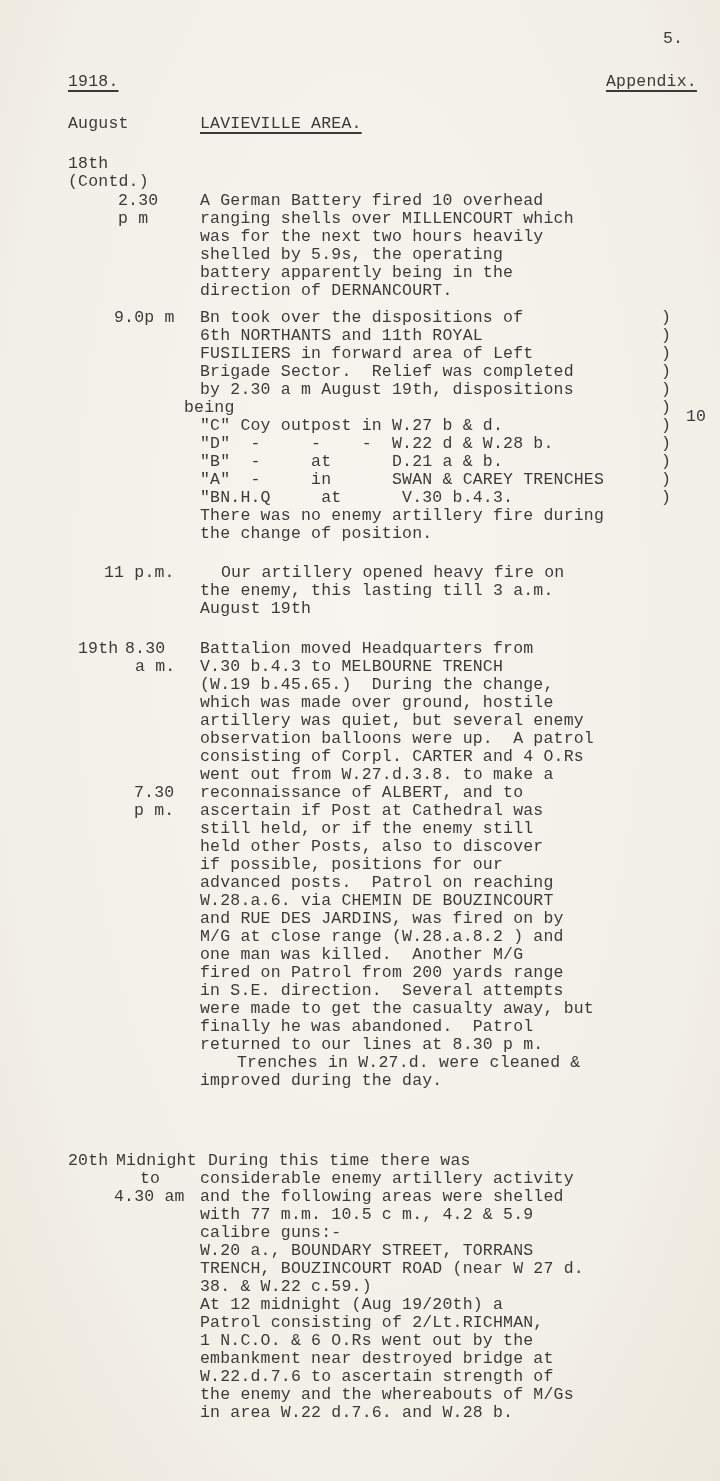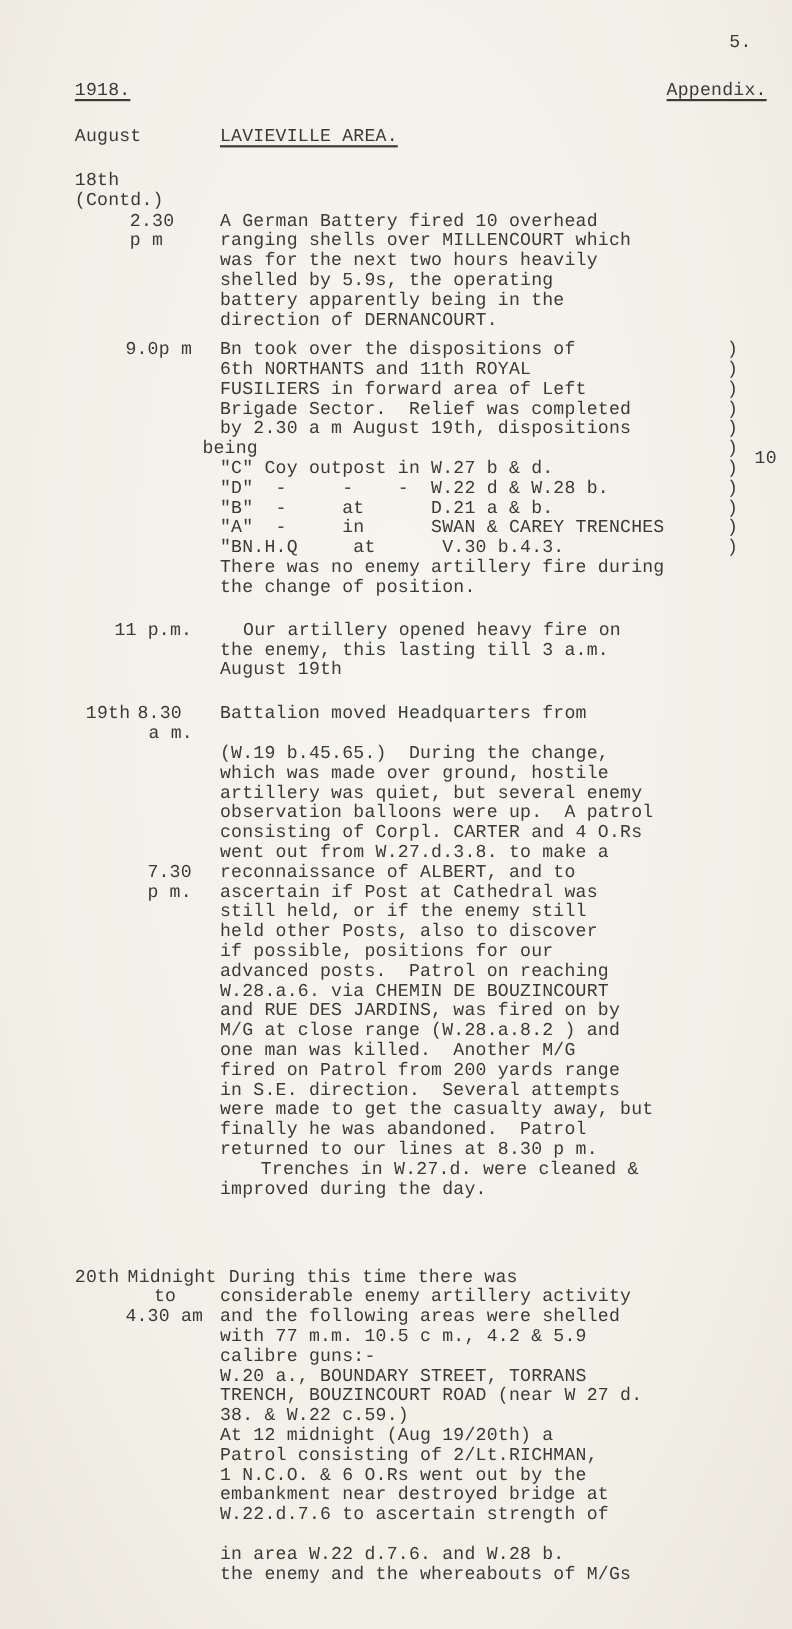--- a/index.html
+++ b/index.html
@@ -74,20 +74,21 @@
 
   <div class="abs" style="left:104px; top:564px;">11 p.m.</div>
   <div class="line" style="left:200px; top:564px;margin-left:21px;">Our artillery opened heavy fire on</div>
   <div class="line" style="left:200px; top:582px;">the enemy, this lasting till 3 a.m.</div>
   <div class="line" style="left:200px; top:600px;">August 19th</div>
 
   <div class="abs" style="left:78px; top:640px;">19th</div>
   <div class="abs" style="left:125px; top:640px;">8.30</div>
   <div class="abs" style="left:135px; top:658px;">a m.</div>
   <div class="line" style="left:200px; top:640px;">Battalion moved Headquarters from</div>
+  <div class="line" style="left:200px; top:658px;">V.30 b.4.3 to MELBOURNE TRENCH</div>
   <div class="line" style="left:200px; top:676px;">(W.19 b.45.65.)  During the change,</div>
   <div class="line" style="left:200px; top:694px;">which was made over ground, hostile</div>
   <div class="line" style="left:200px; top:712px;">artillery was quiet, but several enemy</div>
   <div class="line" style="left:200px; top:730px;">observation balloons were up.  A patrol</div>
   <div class="line" style="left:200px; top:748px;">consisting of Corpl. CARTER and 4 O.Rs</div>
   <div class="line" style="left:200px; top:766px;">went out from W.27.d.3.8. to make a</div>
 
   <div class="abs" style="left:134px; top:784px;">7.30</div>
   <div class="abs" style="left:134px; top:802px;">p m.</div>
   <div class="line" style="left:200px; top:784px;">reconnaissance of ALBERT, and to</div>
@@ -118,16 +119,16 @@
   <div class="line" style="left:200px; top:1206px;">with 77 m.m. 10.5 c m., 4.2 &amp; 5.9</div>
   <div class="line" style="left:200px; top:1224px;">calibre guns:-</div>
   <div class="line" style="left:200px; top:1242px;">W.20 a., BOUNDARY STREET, TORRANS</div>
   <div class="line" style="left:200px; top:1260px;">TRENCH, BOUZINCOURT ROAD (near W 27 d.</div>
   <div class="line" style="left:200px; top:1278px;">38. &amp; W.22 c.59.)</div>
   <div class="line" style="left:200px; top:1296px;">At 12 midnight (Aug 19/20th) a</div>
   <div class="line" style="left:200px; top:1314px;">Patrol consisting of 2/Lt.RICHMAN,</div>
   <div class="line" style="left:200px; top:1332px;">1 N.C.O. &amp; 6 O.Rs went out by the</div>
   <div class="line" style="left:200px; top:1350px;">embankment near destroyed bridge at</div>
   <div class="line" style="left:200px; top:1368px;">W.22.d.7.6 to ascertain strength of</div>
-  <div class="line" style="left:200px; top:1422px;">the enemy and the whereabouts of M/Gs</div>
+  <div class="line" style="left:200px; top:1386px;">the enemy and the whereabouts of M/Gs</div>
   <div class="line" style="left:200px; top:1404px;">in area W.22 d.7.6. and W.28 b.</div>
 
 </div>
 
 </body></html>

